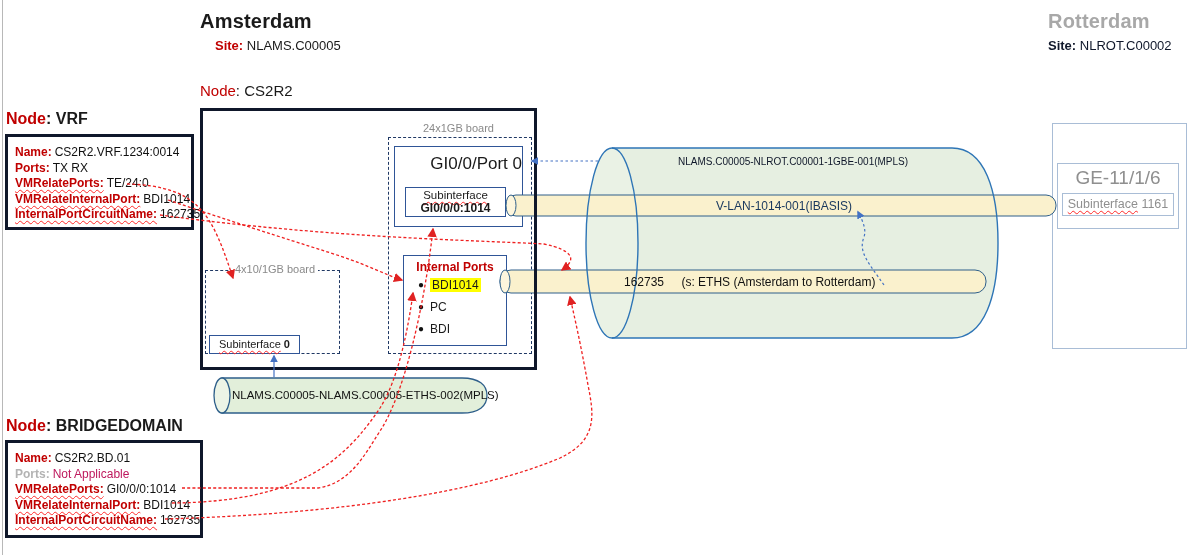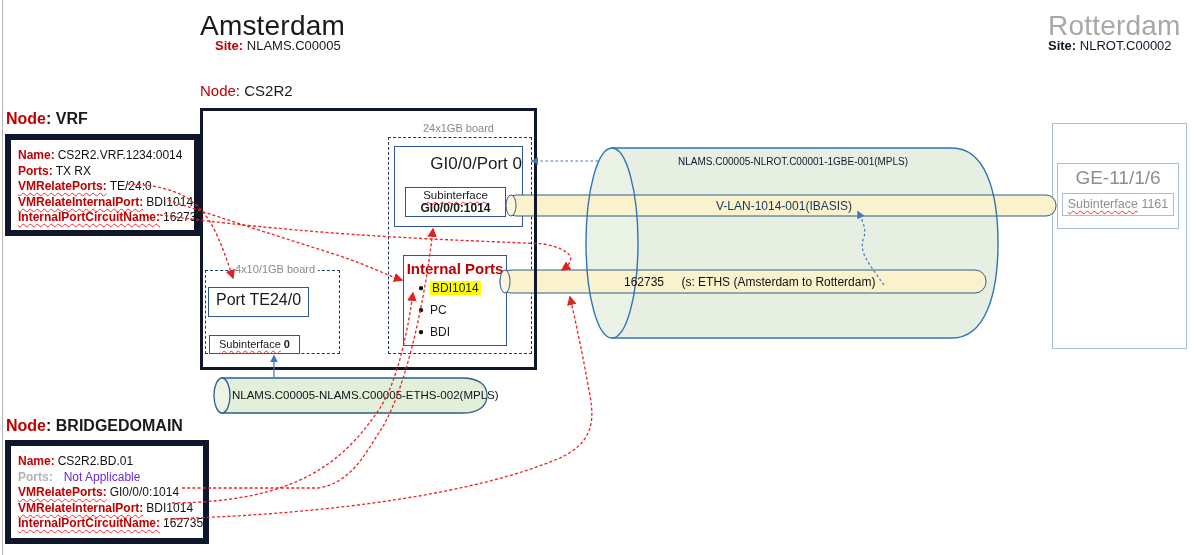--- a/index.html
+++ b/index.html
@@ -2,44 +2,44 @@
 <html><head>
 <meta charset="utf-8">
 <style>
   html,body{margin:0;padding:0;background:#fff;}
   #canvas{position:relative;width:1196px;height:555px;background:#fff;overflow:hidden;
           font-family:"Liberation Sans","DejaVu Sans",sans-serif;color:#1a1a1a;}
   .abs{position:absolute;}
   .nowrap{white-space:nowrap;}
   svg.layer{position:absolute;left:0;top:0;pointer-events:none;}
   
-  .city{font-size:28px;font-weight:normal;letter-spacing:.2px;}
+  .city{font-size:20px;font-weight:bold;letter-spacing:.2px;}
   .city.gray{color:#a8a8a8;}
   .site{font-size:13px;}
   .site .lbl{font-weight:bold;}
   .red{color:#c00000;}
   .graylbl{color:#0f172a;}
   .nodehdr{font-size:16px;font-weight:bold;color:#1a1a1a;}
   .nodehdr .red{font-weight:bold;}
   .wavy{text-decoration:underline;text-decoration-style:wavy;text-decoration-color:#ff2a2a;
         text-decoration-thickness:1px;text-underline-offset:2px;}
   
-  .green-box{border:6px solid #0f172a;background:transparent;}
+  .green-box{border:3px solid #0f172a;background:transparent;}
   .blue-box{border:1.5px solid #2f5597;background:#fff;}
   .lt-box{border:1.5px solid #a9bdd6;background:#fff;}
   .dash-box{border:1.2px dashed #1f3864;background:transparent;}
   .board-lbl{font-size:11px;color:#8a8a8a;background:#fff;padding:0 3px;}
   
   .info{font-size:12px;line-height:15.5px;padding:8px 0 0 7px;}
   .info .rlbl{color:#c00000;font-weight:bold;}
   .info .glbl{color:#b3b3b3;font-weight:bold;}
   .info .val{color:#111;margin-left:3px;}
-  .info .gval{color:#6d28d9;margin-left:11px;}
+  .info .gval{color:#be185d;margin-left:3px;}
   
-  .ip-title{font-size:15px;font-weight:bold;color:#c00000;text-align:center;padding-top:4px;}
+  .ip-title{font-size:12px;font-weight:bold;color:#c00000;text-align:center;padding-top:4px;}
   .ip-row{font-size:12px;line-height:21px;padding-left:14px;}
   .ip-bullet{display:inline-block;width:12px;color:#111;font-size:10px;vertical-align:1px;}
   .hl{background:#ffff00;padding:0 2px;}
   
   .band-lbl{font-size:12px;color:#17375e;}
   .cyl-lbl{font-size:10px;color:#0f172a;}
 </style>
 </head>
 <body>
 
@@ -103,23 +103,20 @@
   <div class="abs blue-box" style="left:403px;top:255px;width:102px;height:89px;z-index:2;">
     <div class="ip-title nowrap">Internal Ports</div>
     <div class="ip-row nowrap"><span class="ip-bullet">●</span><span class="hl">BDI1014</span></div>
     <div class="ip-row nowrap"><span class="ip-bullet">●</span><span>PC</span></div>
     <div class="ip-row nowrap"><span class="ip-bullet">●</span><span>BDI</span></div>
   </div>
 
   <div class="abs dash-box" style="left:205px;top:270px;width:133px;height:82px;z-index:2;"></div>
   <div class="abs board-lbl nowrap" style="left:232px;top:263px;z-index:2;">4x10/1GB board</div>
 
-  <div class="abs blue-box" style="left:208px;top:287px;width:99px;height:28px;z-index:2;">
-    <div class="nowrap" style="font-size:16px;text-align:center;padding-top:3px;">Port TE24/0</div>
-  </div>
   <div class="abs blue-box" style="left:209px;top:335px;width:89px;height:17px;z-index:2;text-align:center;">
     <div class="nowrap" style="font-size:11px;line-height:16px;"><span class="wavy">Subinterface</span>
       <span style="font-weight:bold;">0</span></div>
   </div>
 
   <div class="abs lt-box" style="left:1052px;top:123px;width:133px;height:224px;"></div>
   <div class="abs lt-box" style="left:1057px;top:163px;width:120px;height:64px;">
     <div class="nowrap" style="font-size:19px;color:#8f8f8f;text-align:center;padding-top:3px;">GE-11/1/6</div>
   </div>
   <div class="abs lt-box" style="left:1062px;top:193px;width:110px;height:21px;text-align:center;">

